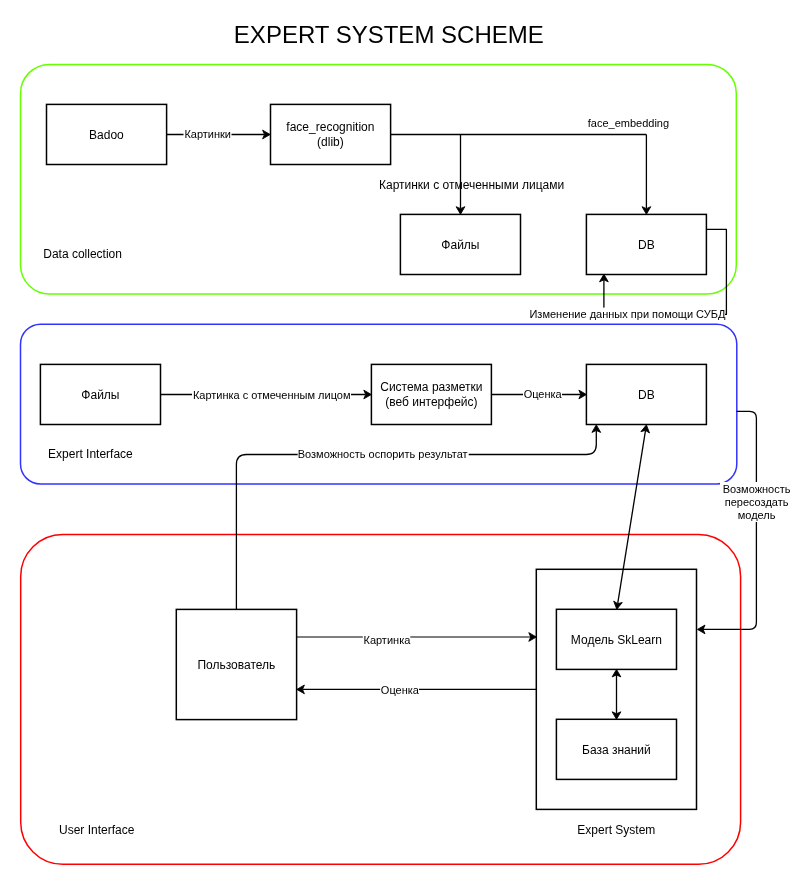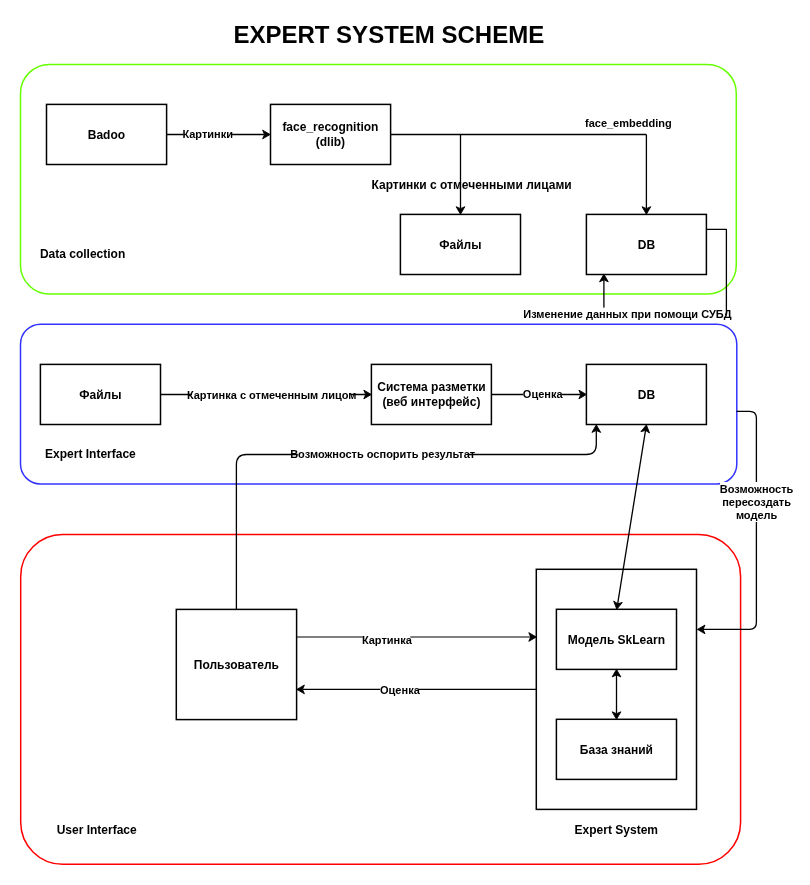--- a/index.html
+++ b/index.html
@@ -1,19 +1,19 @@
 <!DOCTYPE html>
 <html><head>
 <meta charset="utf-8">
 <style>
   html,body{margin:0;padding:0;background:#ffffff;}
   body{width:810px;height:885px;overflow:hidden;font-family:"Liberation Sans",sans-serif;}
   #canvas{position:relative;width:810px;height:885px;background:#fff;}
   svg{position:absolute;left:0;top:0;}
-  #canvas{will-change:transform;font-weight:bold;}
+  #canvas{will-change:transform;}
   .shp{fill:#ffffff;stroke:#000000;stroke-width:1.5;}
   .grp{fill:none;stroke-width:1.5;}
   .edge{fill:none;stroke:#000000;stroke-width:1.3;stroke-linecap:butt;stroke-linejoin:round;}
   .ah{fill:#000000;stroke:#000000;stroke-width:0.9;stroke-linejoin:miter;}
   text{font-family:"Liberation Sans",sans-serif;fill:#000000;-webkit-font-smoothing:antialiased;}
   .t-title{font-size:24px;text-anchor:middle;}
   .t-box{font-size:12px;text-anchor:middle;}
   .t-lbl{font-size:11px;text-anchor:middle;}
   .t-grp{font-size:12px;text-anchor:middle;}
   .lblbg{fill:#ffffff;}

